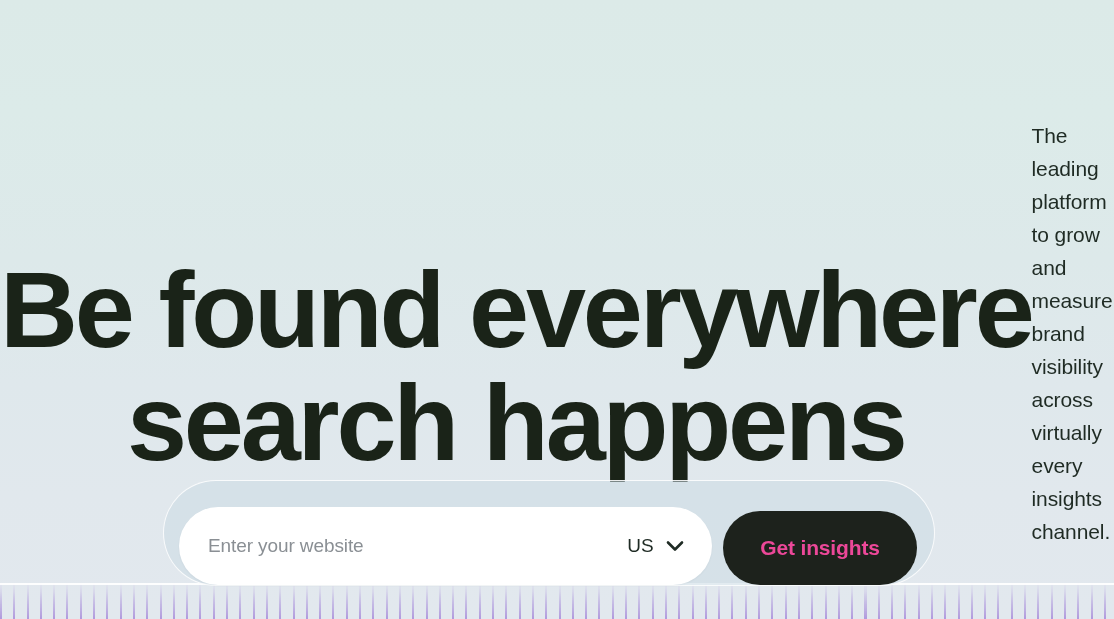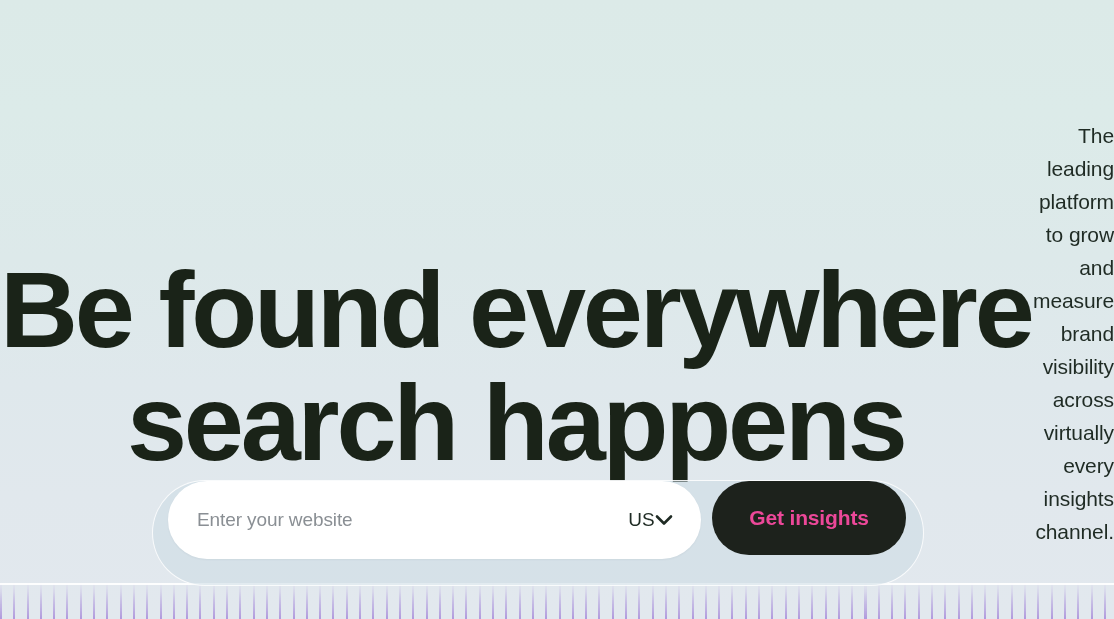--- a/index.html
+++ b/index.html
@@ -75,41 +75,41 @@
     color:#1a2318;
     font-size:108px;
     line-height:113px;
     font-weight:700;
     letter-spacing:-3.2px;
   }
   .headline .line { display:block; white-space:nowrap; }
 
   .subhead {
     margin-top:47px;
-    text-align:right;
+    text-align:left;
     color:#1f2b24;
     font-size:21px;
     line-height:33px;
     font-weight:400;
     letter-spacing:-0.1px;
   }
   .subhead .line { display:block; }
 
   
   .search-shell {
     position:absolute;
-    left:152px;
+    left:163px;
     top:480px;
     width:772px;
     height:106px;
     border-radius:53px;
     background:rgba(204,219,227,0.55);
     border:1px solid rgba(255,255,255,0.85);
     display:flex;
-    align-items:flex-start;
+    align-items:flex-end;
     justify-content:space-between;
     padding:0 17px 0 15px;
   }
 
   .search-field {
     position:relative;
     width:533px;
     height:78px;
     border-radius:39px;
     background:#ffffff;
@@ -128,20 +128,21 @@
     font-size:19px;
     color:#1f2b24;
     letter-spacing:-0.1px;
     height:100%;
   }
   .website-input::placeholder { color:#8a8f94; opacity:1; }
 
   .country-select {
     display:flex;
     align-items:center;
+    gap:12px;
     padding:6px 10px 6px 12px;
     cursor:pointer;
     user-select:none;
     border-radius:20px;
   }
   .country-label {
     font-size:19px;
     color:#1f2b24;
     letter-spacing:0.2px;
   }

